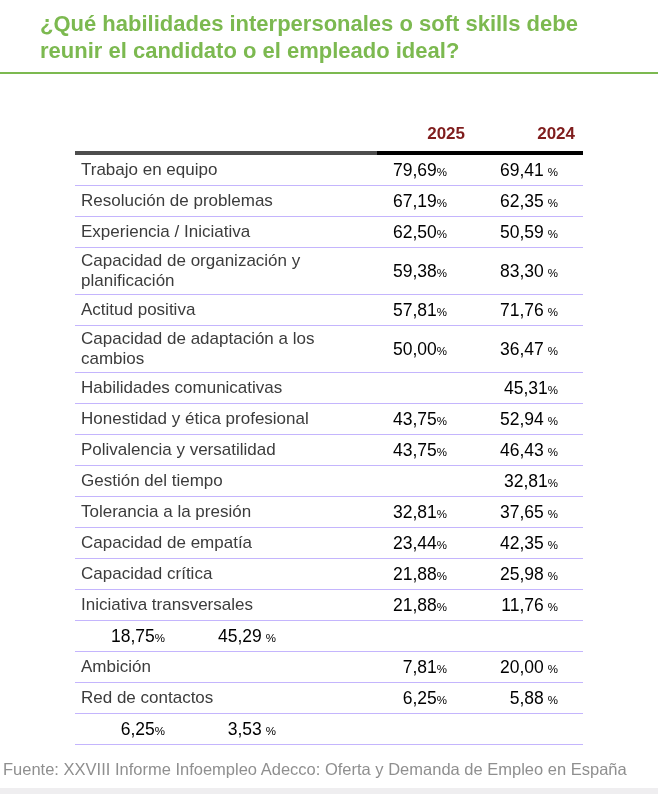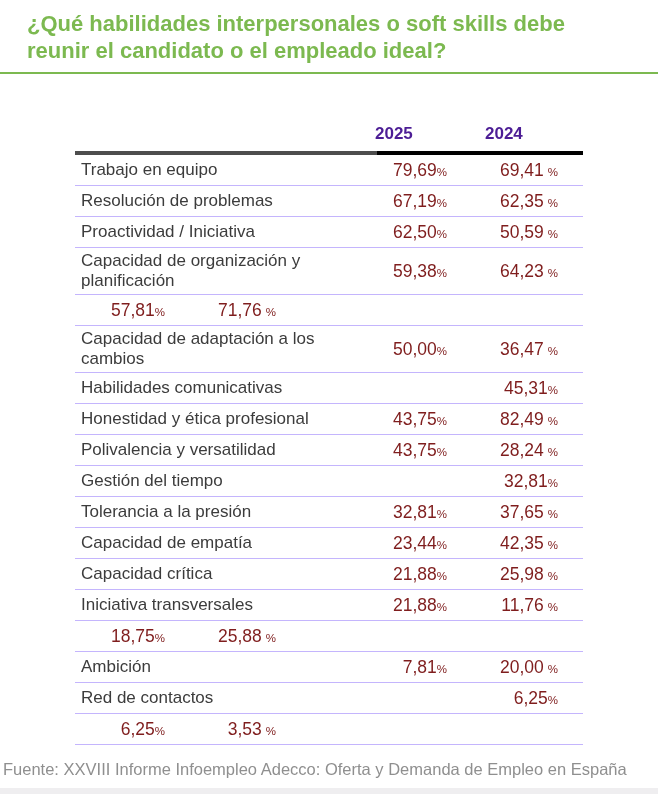--- a/index.html
+++ b/index.html
@@ -5,21 +5,21 @@
   html, body { margin: 0; padding: 0; }
   body {
     width: 658px; height: 794px;
     background: #ffffff;
     font-family: "Liberation Sans", sans-serif;
     position: relative;
     overflow: hidden;
   }
   .title {
     position: absolute;
-    left: 27px; top: 10px;
+    left: 40px; top: 10px;
     width: 596px;
     font-size: 22px;
     font-weight: bold;
     line-height: 1.24;
     color: #7cb950;
     margin: 0;
   }
   .green-rule {
     position: absolute;
     left: 0; top: 72px;
@@ -32,24 +32,24 @@
     width: 508px;
   }
   .tbl-header {
     position: relative;
     height: 24px;
   }
   .col-head {
     position: absolute;
     top: 0;
     width: 90px;
-    text-align: left;
+    text-align: right;
     font-size: 17px;
     font-weight: bold;
-    color: #4c1d95;
+    color: #7f1d1d;
   }
   .col-head.y2025 { left: 300px; }
   .col-head.y2024 { left: 410px; }
   .thick-rule {
     height: 4px;
     margin-top: 3px;
     background: linear-gradient(to right, #4d4d4d 0%, #4d4d4d 59.5%, #000000 59.5%, #000000 100%);
   }
   .row {
     display: flex;
@@ -60,21 +60,21 @@
   }
   .lbl {
     flex: 1;
     padding: 3px 8px 3px 6px;
     font-size: 17px;
     line-height: 1.18;
     color: #3c3c3c;
   }
   .val {
     font-size: 17.5px;
-    color: #7f1d1d;
+    color: #000000;
     text-align: right;
     white-space: nowrap;
   }
   .v25 { width: 90px; }
   .v24 { width: 111px; }
   .pct { font-size: 11.5px; }
   .v24 .pct { margin-left: 4px; }
   .footer {
     position: absolute;
     left: 3px; top: 760px;
@@ -111,57 +111,58 @@
         <span class="val v24"><span>69,41</span><span class="pct">%</span></span>
       </div>
 
       <div class="row">
         <span class="lbl">Resolución de problemas</span>
         <span class="val v25"><span>67,19</span><span class="pct">%</span></span>
         <span class="val v24"><span>62,35</span><span class="pct">%</span></span>
       </div>
 
       <div class="row">
-        <span class="lbl">Proactividad / Iniciativa</span>
+        <span class="lbl">Experiencia / Iniciativa</span>
         <span class="val v25"><span>62,50</span><span class="pct">%</span></span>
         <span class="val v24"><span>50,59</span><span class="pct">%</span></span>
       </div>
 
       <div class="row">
         <span class="lbl">Capacidad de organización y planificación</span>
         <span class="val v25"><span>59,38</span><span class="pct">%</span></span>
-        <span class="val v24"><span>64,23</span><span class="pct">%</span></span>
-      </div>
-
-      <div class="row">
+        <span class="val v24"><span>83,30</span><span class="pct">%</span></span>
+      </div>
+
+      <div class="row">
+        <span class="lbl">Actitud positiva</span>
         <span class="val v25"><span>57,81</span><span class="pct">%</span></span>
         <span class="val v24"><span>71,76</span><span class="pct">%</span></span>
       </div>
 
       <div class="row">
         <span class="lbl">Capacidad de adaptación a los cambios</span>
         <span class="val v25"><span>50,00</span><span class="pct">%</span></span>
         <span class="val v24"><span>36,47</span><span class="pct">%</span></span>
       </div>
 
       <div class="row">
         <span class="lbl">Habilidades comunicativas</span>
         <span class="val v25"><span>45,31</span><span class="pct">%</span></span>
       </div>
 
       <div class="row">
         <span class="lbl">Honestidad y ética profesional</span>
         <span class="val v25"><span>43,75</span><span class="pct">%</span></span>
-        <span class="val v24"><span>82,49</span><span class="pct">%</span></span>
+        <span class="val v24"><span>52,94</span><span class="pct">%</span></span>
       </div>
 
       <div class="row">
         <span class="lbl">Polivalencia y versatilidad</span>
         <span class="val v25"><span>43,75</span><span class="pct">%</span></span>
-        <span class="val v24"><span>28,24</span><span class="pct">%</span></span>
+        <span class="val v24"><span>46,43</span><span class="pct">%</span></span>
       </div>
 
       <div class="row">
         <span class="lbl">Gestión del tiempo</span>
         <span class="val v25"><span>32,81</span><span class="pct">%</span></span>
       </div>
 
       <div class="row">
         <span class="lbl">Tolerancia a la presión</span>
         <span class="val v25"><span>32,81</span><span class="pct">%</span></span>
@@ -181,32 +182,33 @@
       </div>
 
       <div class="row">
         <span class="lbl">Iniciativa transversales</span>
         <span class="val v25"><span>21,88</span><span class="pct">%</span></span>
         <span class="val v24"><span>11,76</span><span class="pct">%</span></span>
       </div>
 
       <div class="row">
         <span class="val v25"><span>18,75</span><span class="pct">%</span></span>
-        <span class="val v24"><span>25,88</span><span class="pct">%</span></span>
+        <span class="val v24"><span>45,29</span><span class="pct">%</span></span>
       </div>
 
       <div class="row">
         <span class="lbl">Ambición</span>
         <span class="val v25"><span>7,81</span><span class="pct">%</span></span>
         <span class="val v24"><span>20,00</span><span class="pct">%</span></span>
       </div>
 
       <div class="row">
         <span class="lbl">Red de contactos</span>
         <span class="val v25"><span>6,25</span><span class="pct">%</span></span>
+        <span class="val v24"><span>5,88</span><span class="pct">%</span></span>
       </div>
 
       <div class="row">
         <span class="val v25"><span>6,25</span><span class="pct">%</span></span>
         <span class="val v24"><span>3,53</span><span class="pct">%</span></span>
       </div>
     </div>
 </div>
 
 <p class="footer">Fuente: XXVIII Informe Infoempleo Adecco: Oferta y Demanda de Empleo en España</p>

